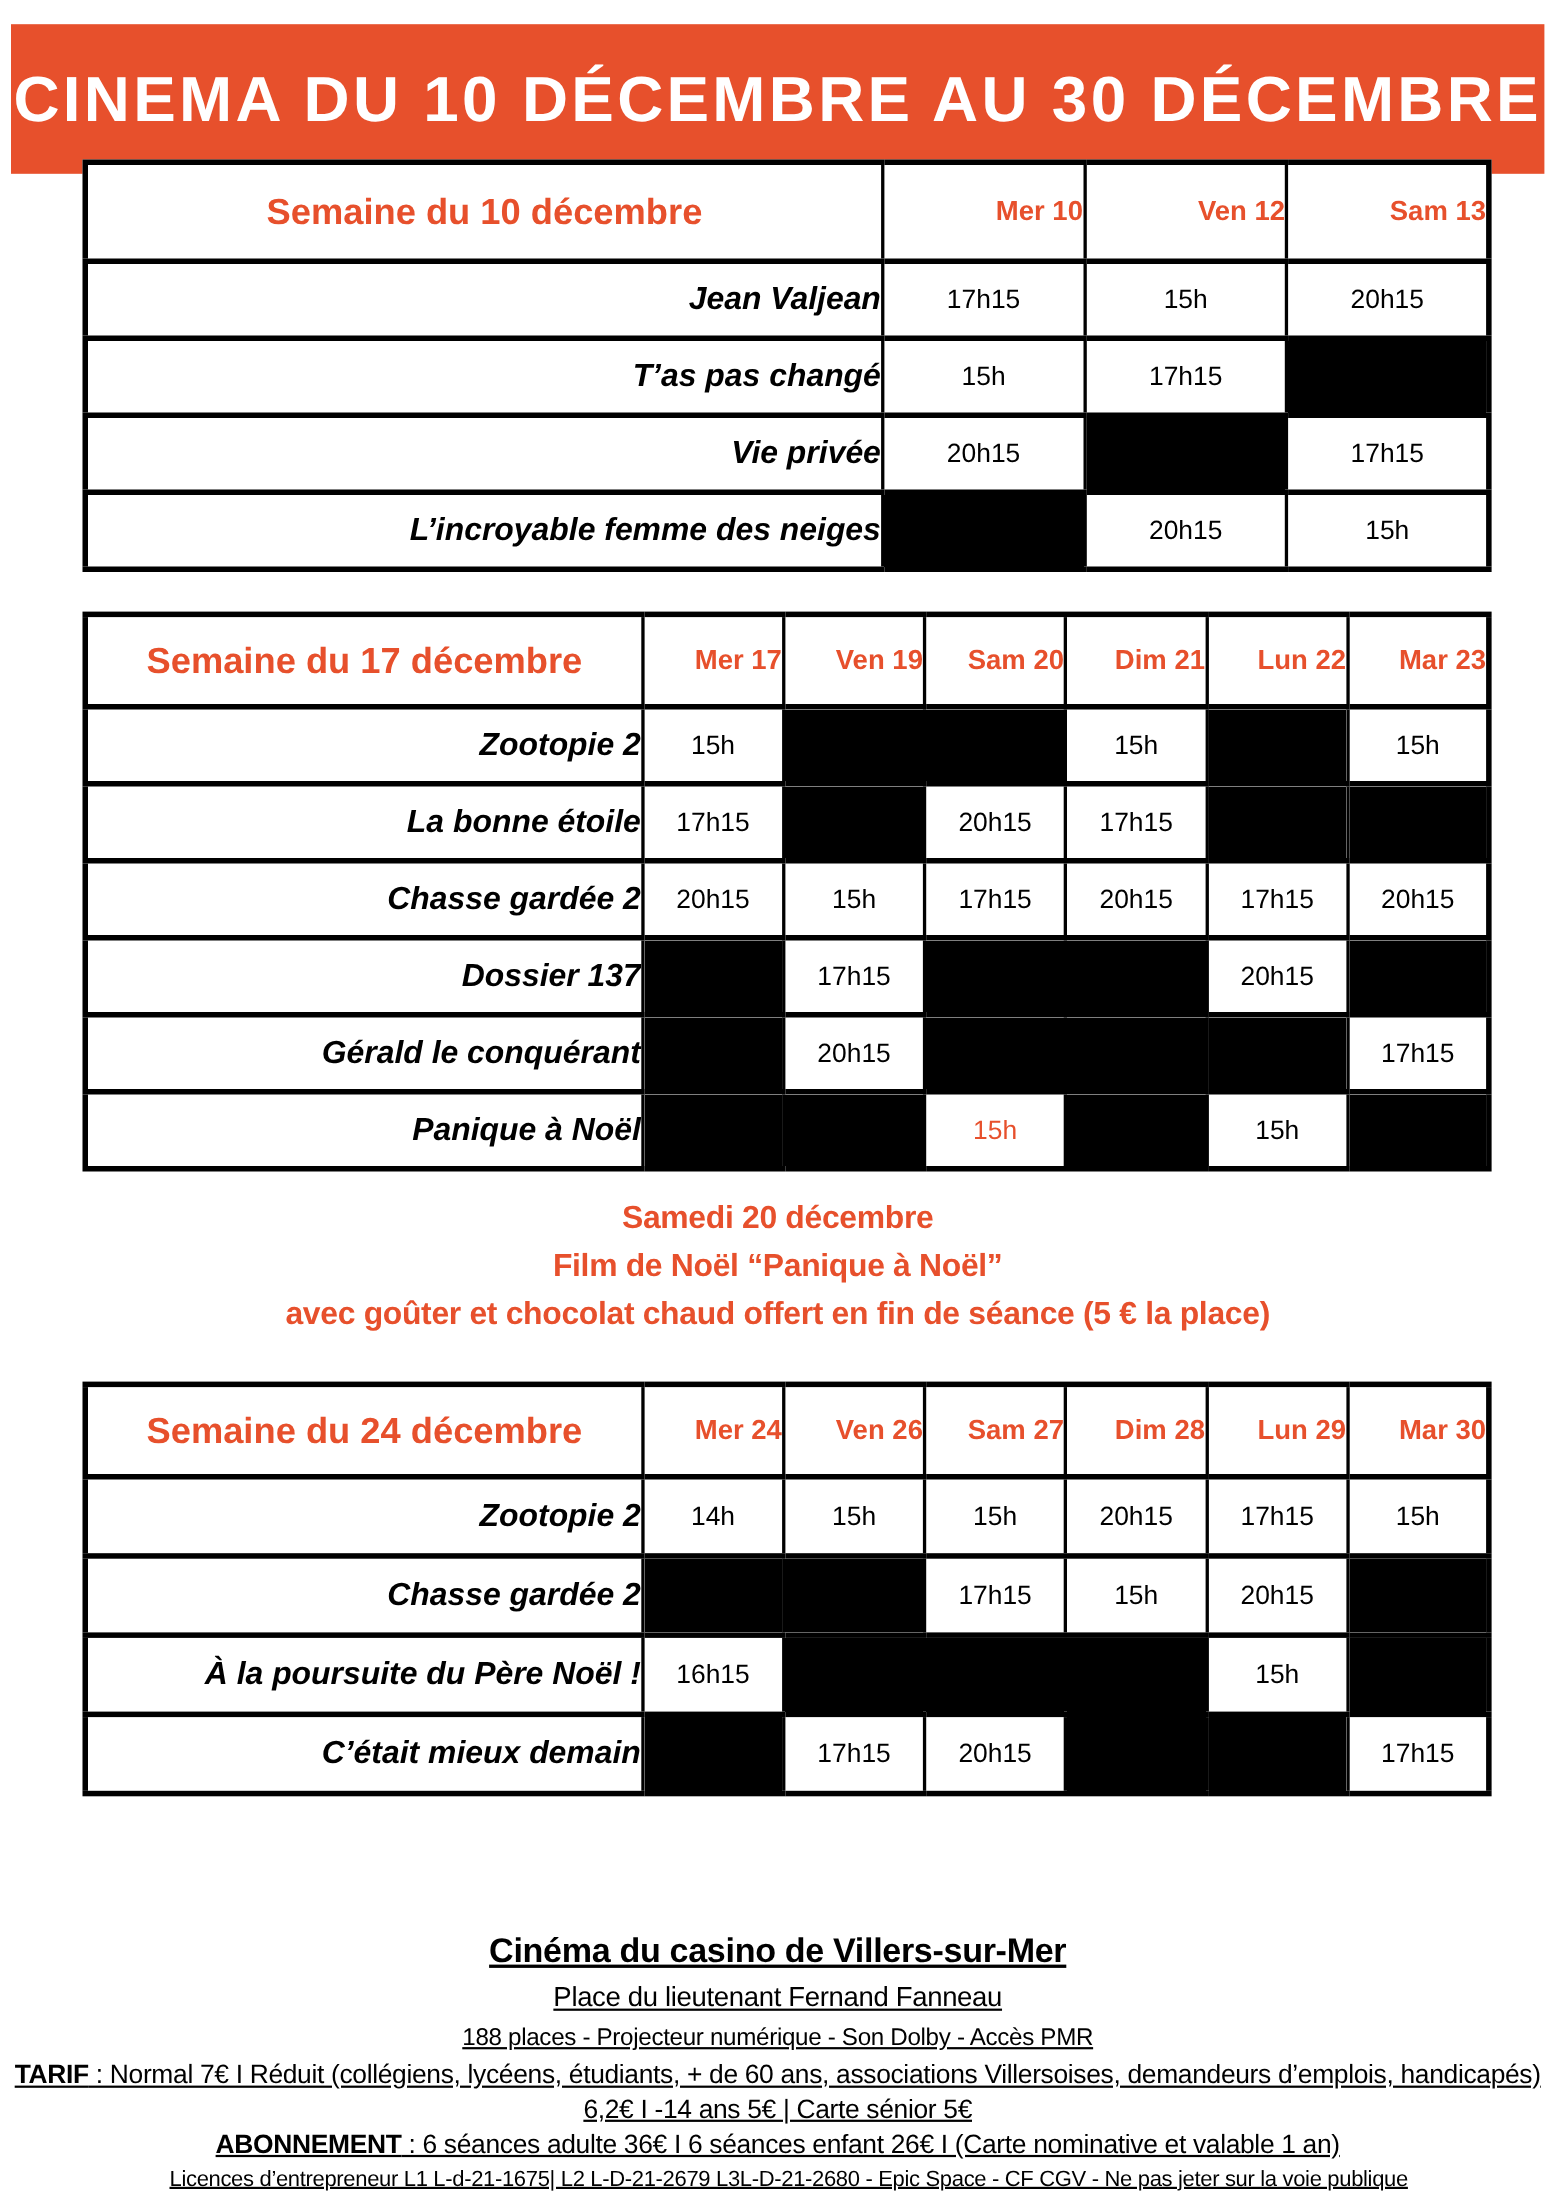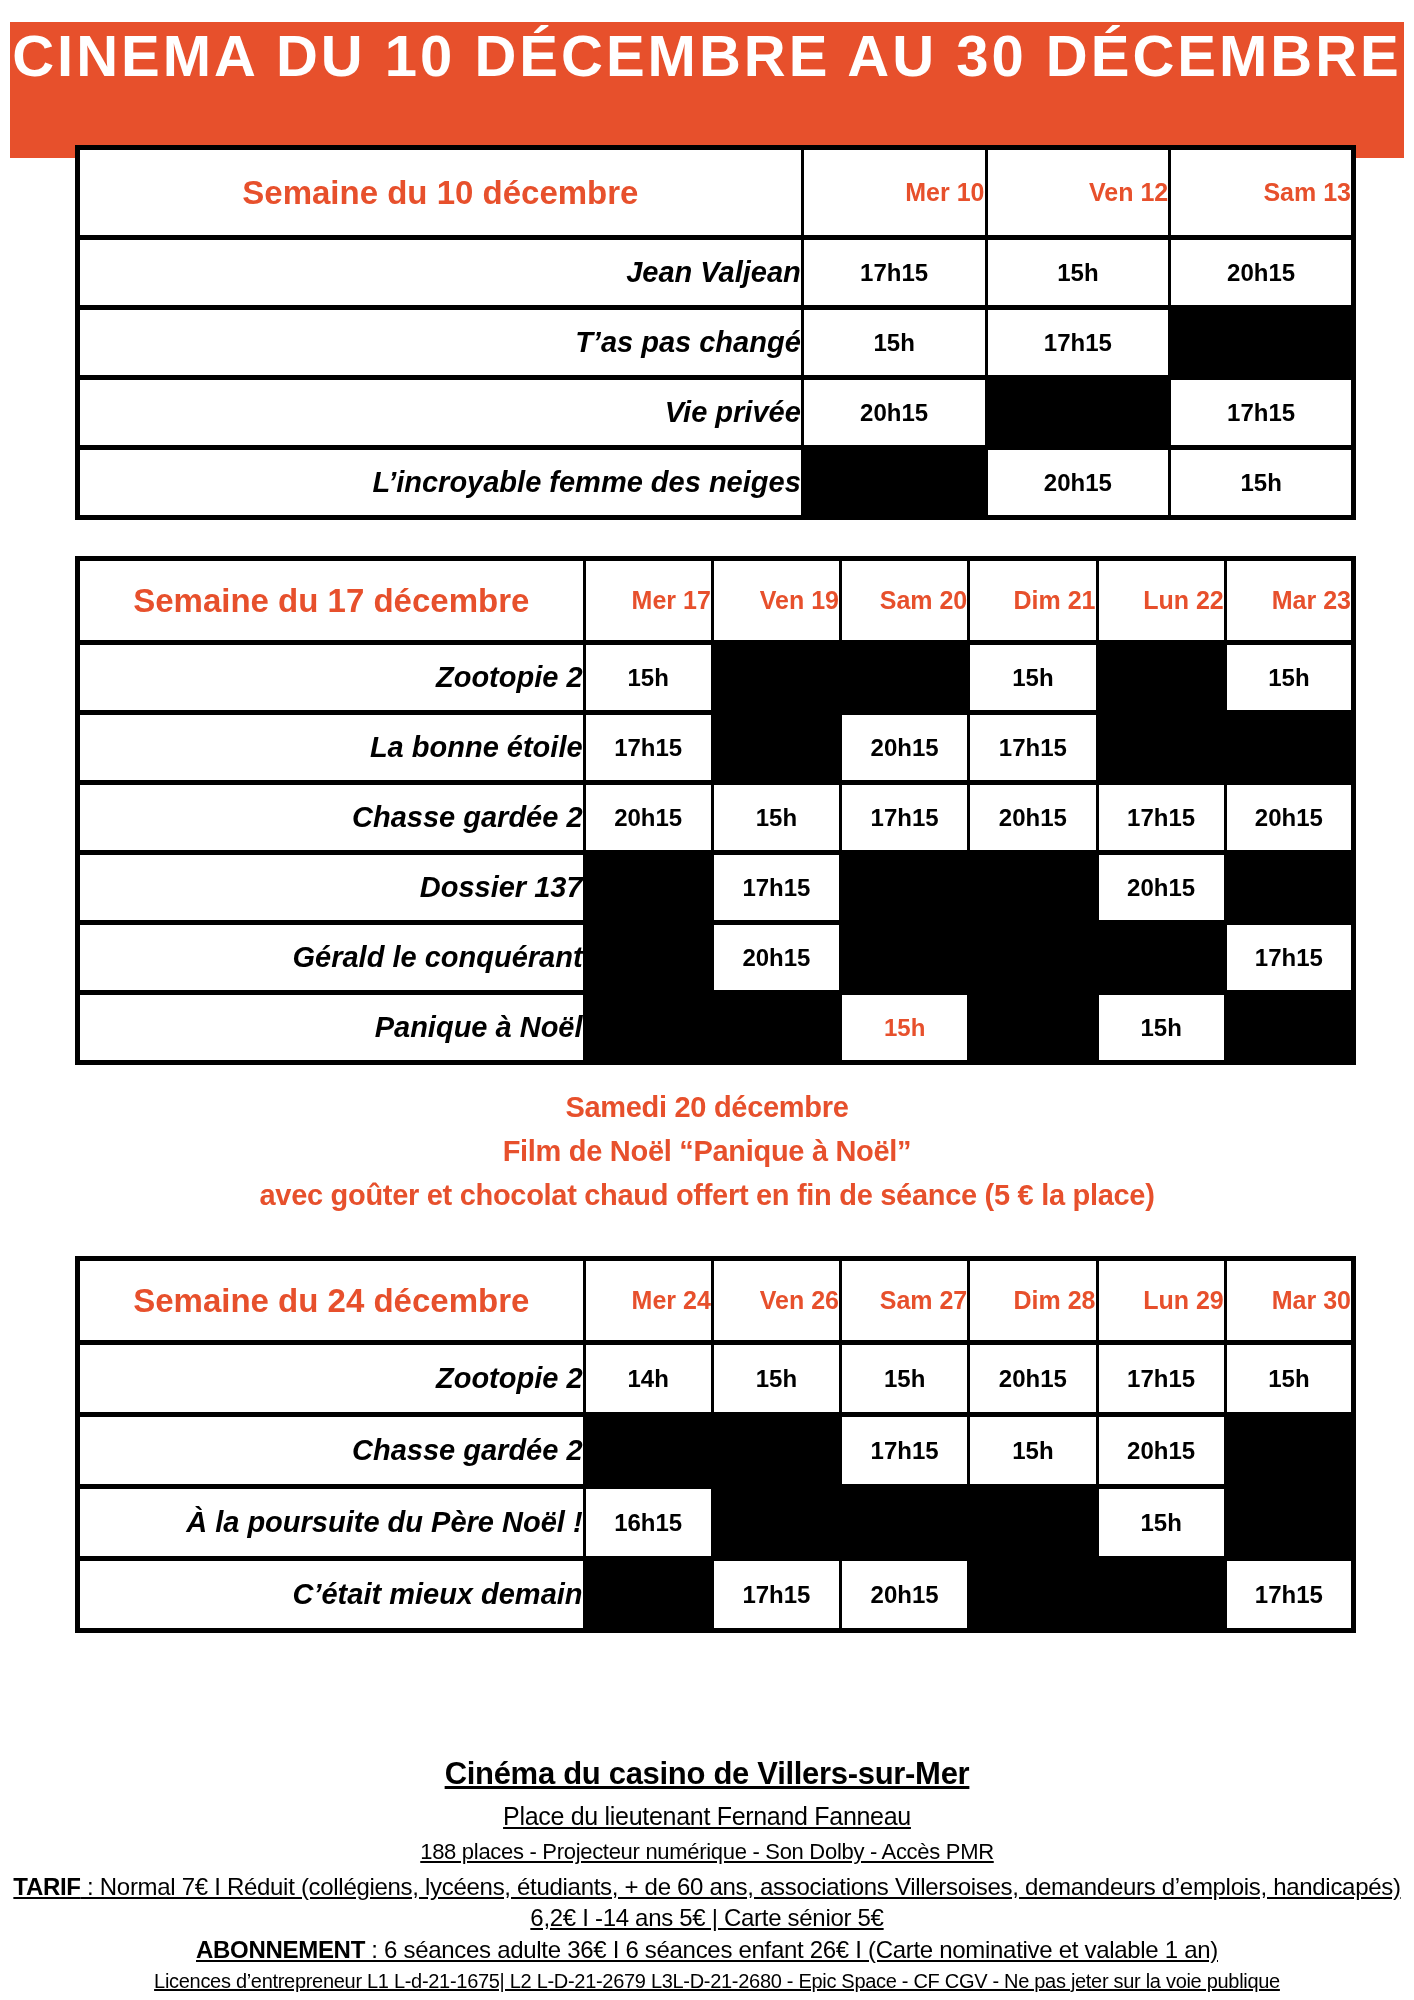--- a/index.html
+++ b/index.html
@@ -7,21 +7,21 @@
     --ink:#000000;
   }
   html,body{margin:0;padding:0;background:#ffffff;}
   body{font-family:"Liberation Sans","DejaVu Sans",sans-serif;}
   .page{position:relative;width:1414px;height:2000px;background:#ffffff;overflow:hidden;}
 
   
   .banner{
     position:absolute;left:10px;top:22px;width:1394px;height:136px;
     background:var(--accent);
-    display:flex;justify-content:center;
+    display:flex;align-items:center;justify-content:center;
   }
   .banner span{
     color:#ffffff;font-weight:bold;font-size:58px;letter-spacing:3px;white-space:nowrap;
   }
 
   
   table.sched{
     position:absolute;left:75px;width:1281px;
     border-collapse:collapse;table-layout:fixed;
     border:5px solid var(--ink);
@@ -49,21 +49,21 @@
     color:var(--accent);font-weight:bold;font-size:33px;text-align:center;
   }
   th.day-label{
     color:var(--accent);font-weight:bold;font-size:25px;text-align:right;
   }
   td.film-title{
     font-weight:bold;font-size:29px;text-align:right;padding-right:6px;
     color:var(--ink);white-space:nowrap;font-style:italic;
   }
   td.time{
-    font-weight:bold;font-size:24px;text-align:center;color:var(--ink);margin-left:32px;
+    font-weight:normal;font-size:24px;text-align:center;color:var(--ink);margin-left:32px;
   }
   td.time.accent{color:var(--accent);}
   td.closed{background:var(--ink);}
 
   
   .promo{
     position:absolute;left:0;top:1085px;width:1414px;
     text-align:center;color:var(--accent);font-weight:bold;
     font-size:29px;line-height:44px;letter-spacing:-0.3px;
   }

